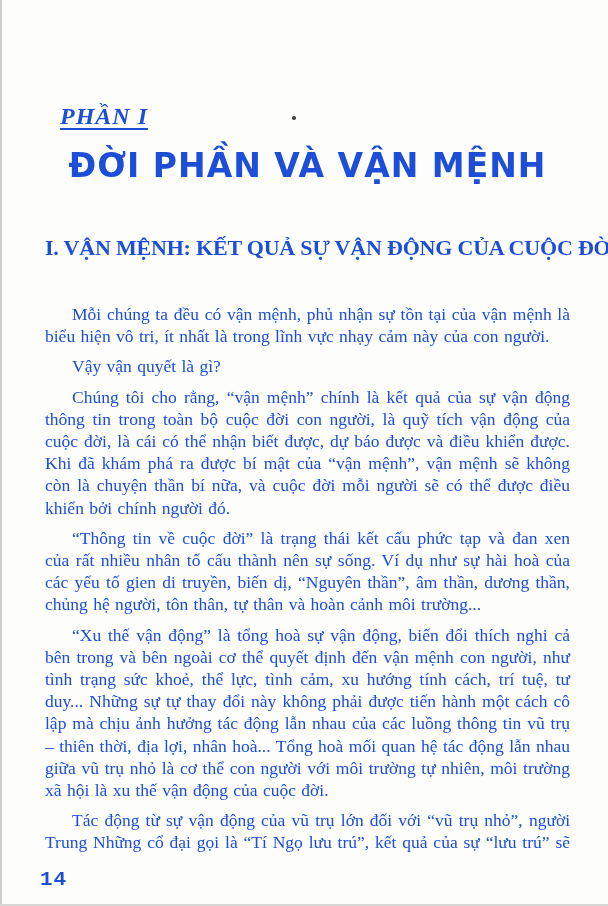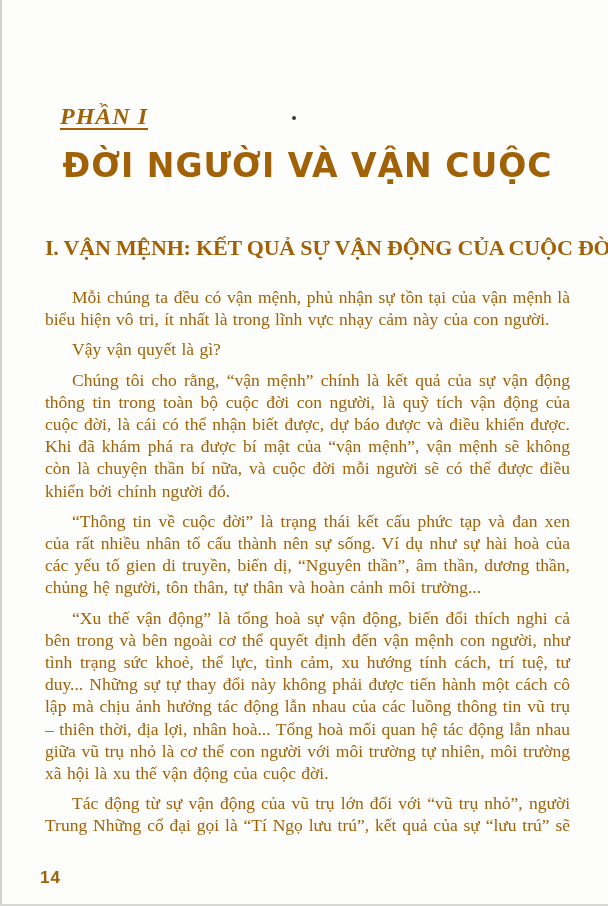--- a/index.html
+++ b/index.html
@@ -6,21 +6,21 @@
     margin: 0;
     padding: 0;
     background: #e9e9e9;
   }
   .page {
     position: relative;
     width: 608px;
     height: 906px;
     background: #fdfdfb;
     overflow: hidden;
-    color: #a16207;
+    color: #1d4ed8;
     box-sizing: border-box;
   }
   .scan-edge-left {
     position: absolute;
     left: 0; top: 0;
     width: 2px; height: 906px;
     background: #c6c6c6;
     opacity: .8;
   }
   .scan-edge-bottom {
@@ -66,59 +66,59 @@
   }
   .section-heading {
     margin: 50px 0 0 0;
     font-family: "Liberation Serif", serif;
     font-weight: bold;
     font-size: 22px;
     letter-spacing: -0.2px;
     white-space: nowrap;
   }
   .body-text {
-    margin-top: 25px;
+    margin-top: 42px;
   }
   .body-text p {
     margin: 0 0 8px 0;
     font-family: "Liberation Serif", serif;
     font-size: 17.5px;
     line-height: 22.2px;
     text-align: justify;
     text-indent: 27px;
     word-spacing: 1px;
   }
   .body-text p.continued {
     text-align-last: justify;
     margin-bottom: 0;
   }
   .page-number {
     position: absolute;
     left: 40px;
     top: 868px;
-    font-family: Liberation Sans, sans-serif;
+    font-family: Liberation Mono, monospace;
     font-weight: 700;
-    font-size: 17px;
+    font-size: 21px;
     letter-spacing: 1px;
   }
 </style>
 </head>
 <body>
 
 <div class="page">
 
   <div class="scan-edge-left"></div>
   <div class="scan-edge-bottom"></div>
   <div class="dot-artifact"></div>
 
   <div class="content">
 
     <div class="part-label">PHẦN I</div>
 
-    <h1 class="book-title">ĐỜI NGƯỜI VÀ VẬN CUỘC</h1>
+    <h1 class="book-title">ĐỜI PHẦN VÀ VẬN MỆNH</h1>
 
     <h2 class="section-heading">I. VẬN MỆNH: KẾT QUẢ SỰ VẬN ĐỘNG CỦA CUỘC ĐỜI</h2>
 
     <div class="body-text">
       <p>Mỗi chúng ta đều có vận mệnh, phủ nhận sự tồn tại của vận mệnh là biểu hiện vô tri, ít nhất là trong lĩnh vực nhạy cảm này của con người.</p>
       <p>Vậy vận quyết là gì?</p>
       <p>Chúng tôi cho rằng, “vận mệnh” chính là kết quả của sự vận động thông tin trong toàn bộ cuộc đời con người, là quỹ tích vận động của cuộc đời, là cái có thể nhận biết được, dự báo được và điều khiển được. Khi đã khám phá ra được bí mật của “vận mệnh”, vận mệnh sẽ không còn là chuyện thần bí nữa, và cuộc đời mỗi người sẽ có thể được điều khiển bởi chính người đó.</p>
       <p>“Thông tin về cuộc đời” là trạng thái kết cấu phức tạp và đan xen của rất nhiều nhân tố cấu thành nên sự sống. Ví dụ như sự hài hoà của các yếu tố gien di truyền, biến dị, “Nguyên thần”, âm thần, dương thần, chủng hệ người, tôn thân, tự thân và hoàn cảnh môi trường...</p>
       <p>“Xu thế vận động” là tổng hoà sự vận động, biến đổi thích nghi cả bên trong và bên ngoài cơ thể quyết định đến vận mệnh con người, như tình trạng sức khoẻ, thể lực, tình cảm, xu hướng tính cách, trí tuệ, tư duy... Những sự tự thay đổi này không phải được tiến hành một cách cô lập mà chịu ảnh hưởng tác động lẫn nhau của các luồng thông tin vũ trụ – thiên thời, địa lợi, nhân hoà... Tổng hoà mối quan hệ tác động lẫn nhau giữa vũ trụ nhỏ là cơ thể con người với môi trường tự nhiên, môi trường xã hội là xu thế vận động của cuộc đời.</p>
       <p class="continued">Tác động từ sự vận động của vũ trụ lớn đối với “vũ trụ nhỏ”, người Trung Những cổ đại gọi là “Tí Ngọ lưu trú”, kết quả của sự “lưu trú” sẽ</p>

